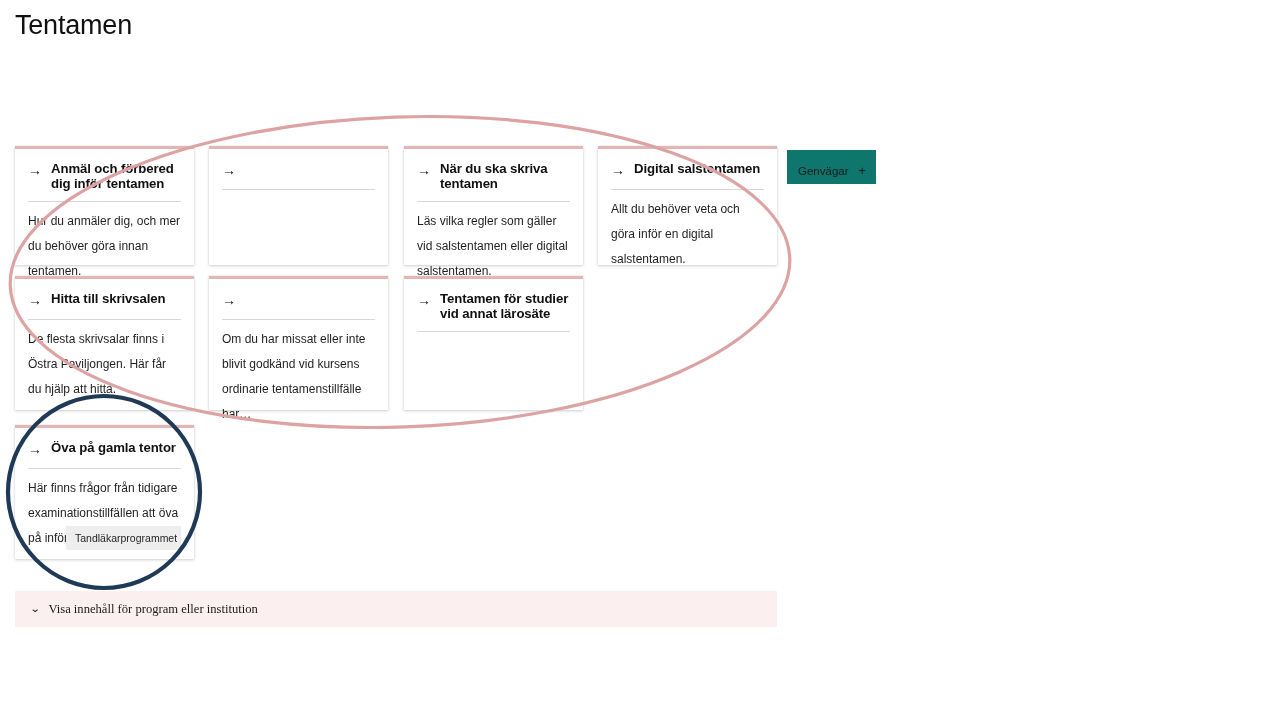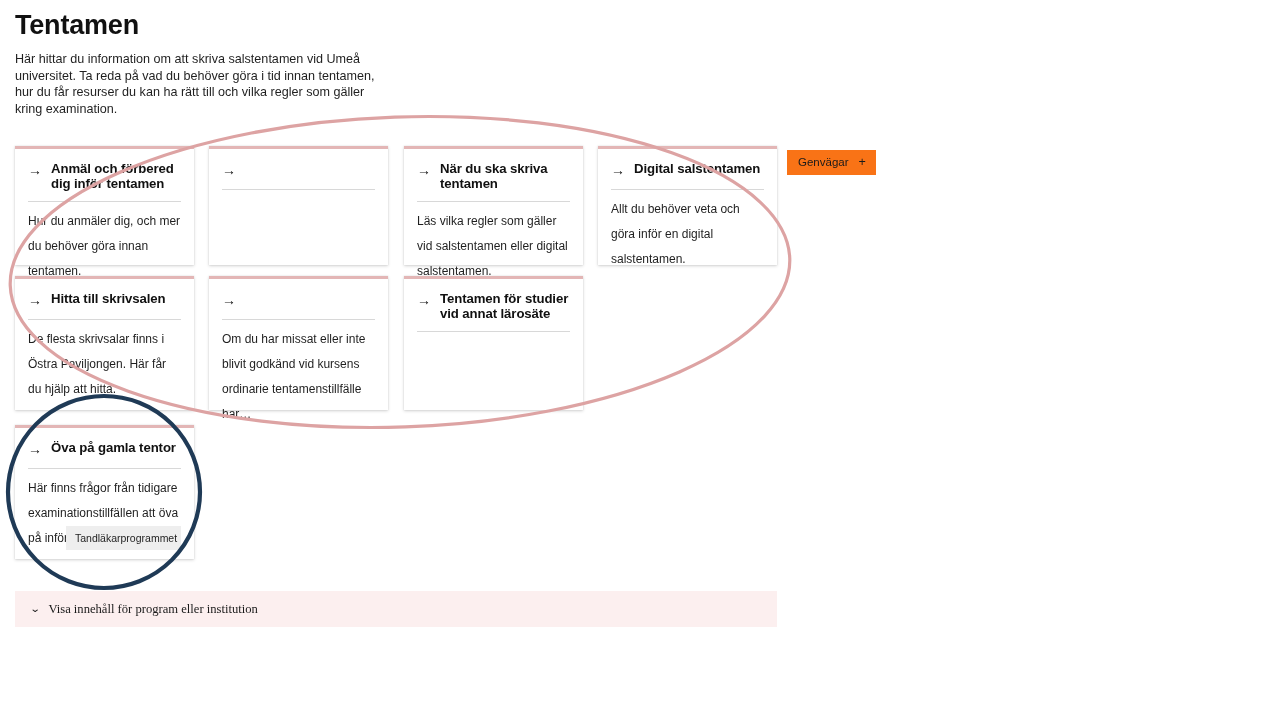--- a/index.html
+++ b/index.html
@@ -21,21 +21,21 @@
     width: 1280px;
     height: 720px;
   }
 
   
   .page-title {
     position: absolute;
     left: 15px;
     top: 10px;
     font-size: 27px;
-    font-weight: 700;
+    font-weight: 400;
     letter-spacing: -0.2px;
     color: #111111;
     margin: 0;
   }
 
   .intro {
     position: absolute;
     left: 15px;
     top: 51px;
     width: 375px;
@@ -111,25 +111,25 @@
   #card-larosate{ left: 404px; top: 276px; width: 179px; height: 134px; }
 
   #card-ova     { left: 15px;  top: 425px; width: 179px; height: 134px;
                   border-top-color: #e3b6b6; }
 
   
   .genvagar {
     position: absolute;
     left: 787px;
     top: 150px;
-    background: #f97316;
+    background: #0f766e;
     color: #1a1a1a;
     font-size: 11.5px;
     line-height: 14px;
-    padding: 5px 10px 6px 11px;
+    padding: 14px 10px 6px 11px;
     display: flex;
     align-items: center;
     gap: 10px;
     cursor: pointer;
   }
   .genvagar .plus { font-size: 12.5px; line-height: 12px; }
 
   
   .expander {
     position: absolute;
@@ -164,21 +164,20 @@
     pointer-events: none;
   }
 </style>
 </head>
 <body>
 
 <div id="page">
 
   <h1 class="page-title">Tentamen</h1>
 
-  <p class="intro">Här hittar du information om att skriva salstentamen vid Umeå universitet. Ta reda på vad du behöver göra i tid innan tentamen, hur du får resurser du kan ha rätt till och vilka regler som gäller kring examination.</p>
 
   <div class="card" id="card-anmal">
     <div class="card-head">
       <span class="arrow-icon">→</span>
       <span class="card-title">Anmäl och förbered dig inför tentamen</span>
     </div>
     <hr class="card-rule">
     <p class="card-desc">Hur du anmäler dig, och mer du behöver göra innan tentamen.</p>
   </div>
 

